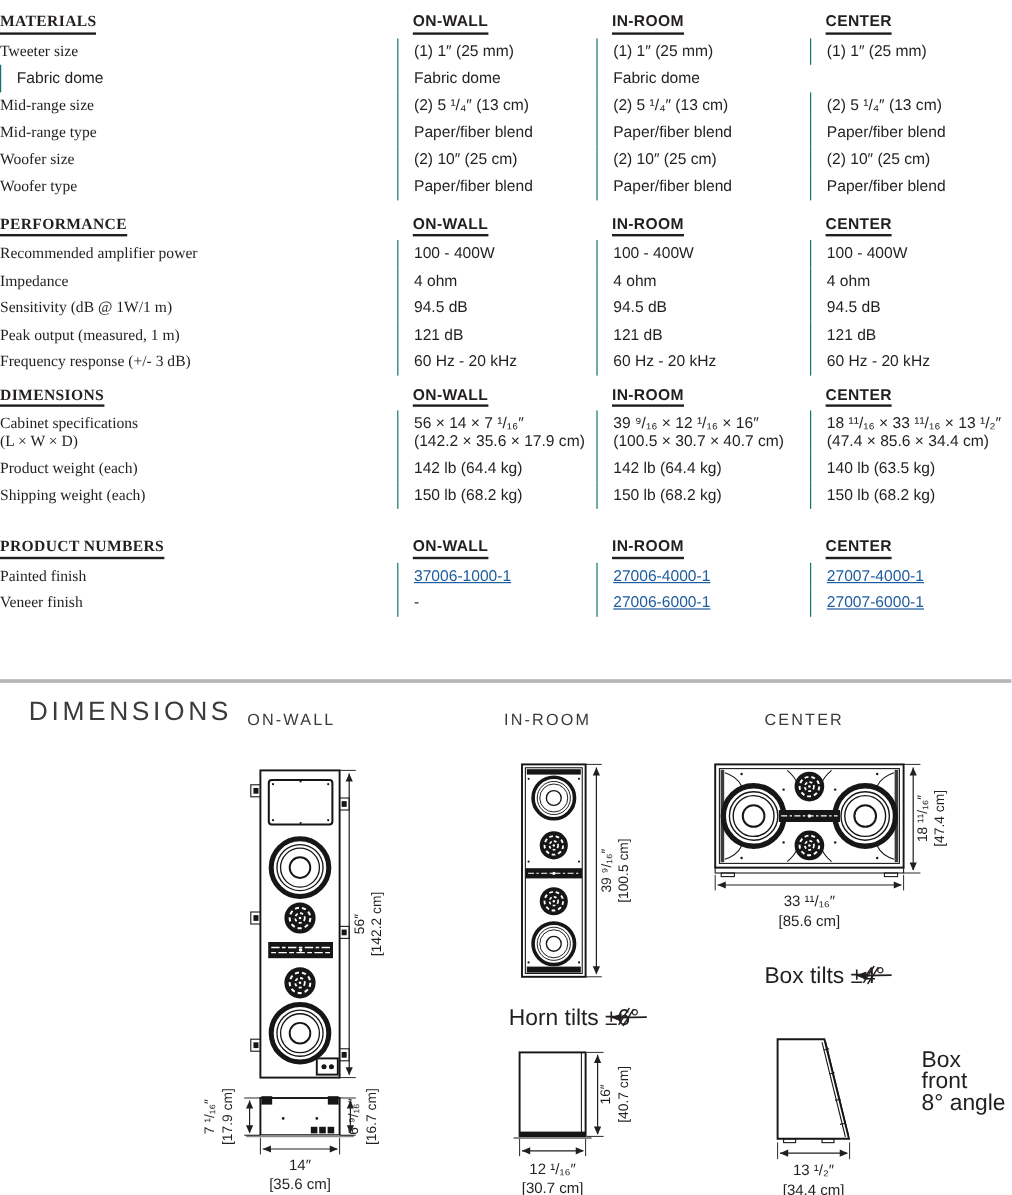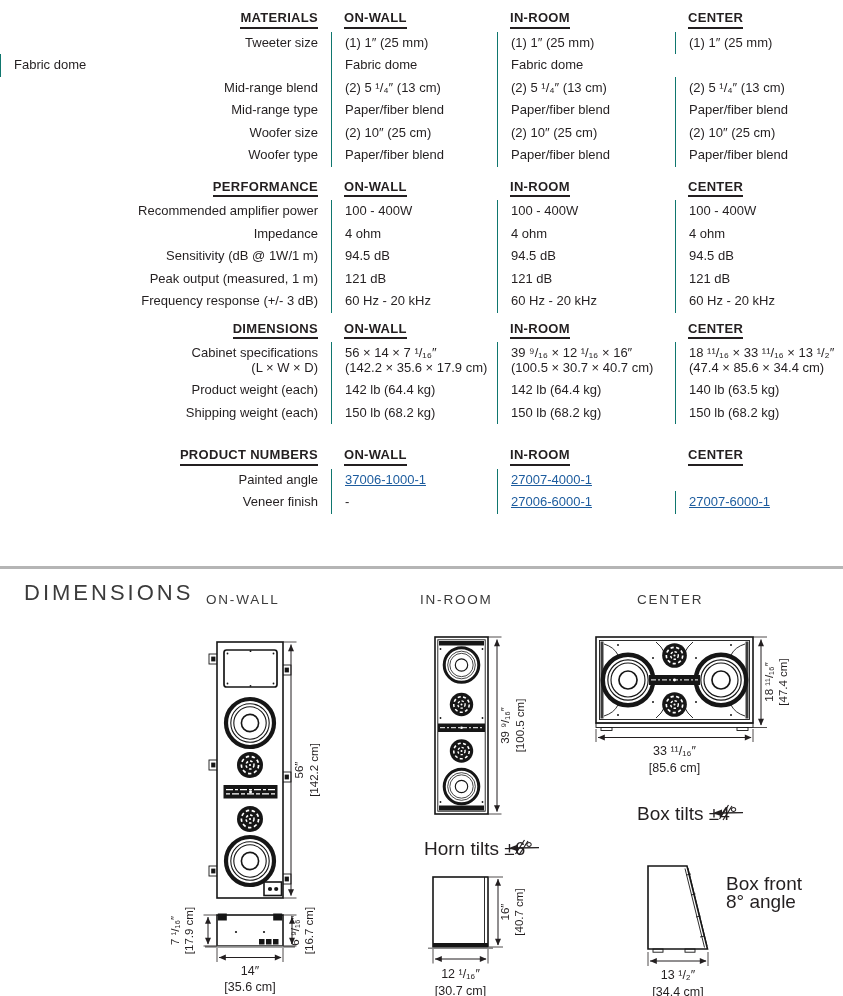--- a/index.html
+++ b/index.html
@@ -10,21 +10,21 @@
   }
   
   #top-section{position:relative;height:560px;}
   .spec{display:block;}
   #t1{margin-top:9px;}
   #t2{margin-top:11px;}
   #t3{margin-top:7px;}
   #t4{margin-top:22px;}
   .trow{display:grid;grid-template-columns:331px 166px 178px 168px;}
   .td{font-size:13px;line-height:14.5px;white-space:pre-line;}
-  .td.lbl{text-align:right;padding:4px 13px 4px 0;}
+  .td.lbl{text-align:left;padding:4px 13px 4px 0;font-family:Liberation Serif, serif;}
   .td.val{padding:4px 0 4px 13px;border-left:1px solid #0f766e;}
   .thead .td{padding-top:2px;padding-bottom:3px;}
   .thead .td.val{border-left:none;}
   .hu{display:inline-block;font-weight:bold;letter-spacing:.3px;
       border-bottom:2px solid #231f20;padding-bottom:1px;}
   .plink{color:#1d5c9e;text-decoration:underline;cursor:pointer;}
   .divider{position:absolute;left:0;top:557px;width:843px;height:3px;background:#b5b5b5;}
   
   #dim-section{position:relative;height:436px;}
   .dim-title{position:absolute;left:24px;top:11px;font-size:22px;letter-spacing:3px;
@@ -59,21 +59,21 @@
           <div class="td val">(1) 1″ (25 mm)</div>
         </div>
 
         <div class="trow">
           <div class="td val">Fabric dome</div>
           <div class="td val">Fabric dome</div>
           <div class="td val">Fabric dome</div>
         </div>
 
         <div class="trow">
-          <div class="td lbl">Mid-range blend</div>
+          <div class="td lbl">Mid-range size</div>
           <div class="td val">(2) 5 ¹/₄″ (13 cm)</div>
           <div class="td val">(2) 5 ¹/₄″ (13 cm)</div>
           <div class="td val">(2) 5 ¹/₄″ (13 cm)</div>
         </div>
 
         <div class="trow">
           <div class="td lbl">Mid-range type</div>
           <div class="td val">Paper/fiber blend</div>
           <div class="td val">Paper/fiber blend</div>
           <div class="td val">Paper/fiber blend</div>
@@ -178,22 +178,23 @@
   </section>
 
   <section class="spec" id="t4">
     <div class="trow thead">
       <div class="td lbl"><span class="hu">PRODUCT NUMBERS</span></div>
       <div class="td val"><span class="hu">ON-WALL</span></div>
       <div class="td val"><span class="hu">IN-ROOM</span></div>
       <div class="td val"><span class="hu">CENTER</span></div>
     </div>
     <div class="trow">
-      <div class="td lbl">Painted angle</div>
+      <div class="td lbl">Painted finish</div>
       <div class="td val"><a class="plink">37006-1000-1</a></div>
+      <div class="td val"><a class="plink">27006-4000-1</a></div>
       <div class="td val"><a class="plink">27007-4000-1</a></div>
     </div>
     <div class="trow">
       <div class="td lbl">Veneer finish</div>
       <div class="td val"><span>-</span></div>
       <div class="td val"><a class="plink">27006-6000-1</a></div>
       <div class="td val"><a class="plink">27007-6000-1</a></div>
     </div>
   </section>
 
@@ -427,16 +428,16 @@
     <line x1="70" y1="78" x2="74.5" y2="77" class="thin" stroke-width="0.7"></line>
     <rect x="23" y="90" width="10" height="3.2" class="thin" fill="#fff"></rect>
     <rect x="55" y="90" width="10" height="3.2" class="thin" fill="#fff"></rect>
     <line class="ext" x1="18" y1="93" x2="18" y2="107"></line>
     <line class="ext" x1="78" y1="93" x2="78" y2="107"></line>
     <line class="dim" x1="20" y1="102" x2="76" y2="102" marker-start="url(#das)" marker-end="url(#da)"></line>
     <text text-anchor="middle" x="48" y="120" style="font-size:12.5px">13 ¹/₂″</text>
     <text text-anchor="middle" x="48" y="137" style="font-size:12.5px">[34.4 cm]</text>
   </svg>
 
-  <div class="note" style="left:726px;top:306px">Box front
+  <div class="note" style="left:768px;top:306px">Box front
 8° angle</div>
 
 </div>
 
 </body></html>

